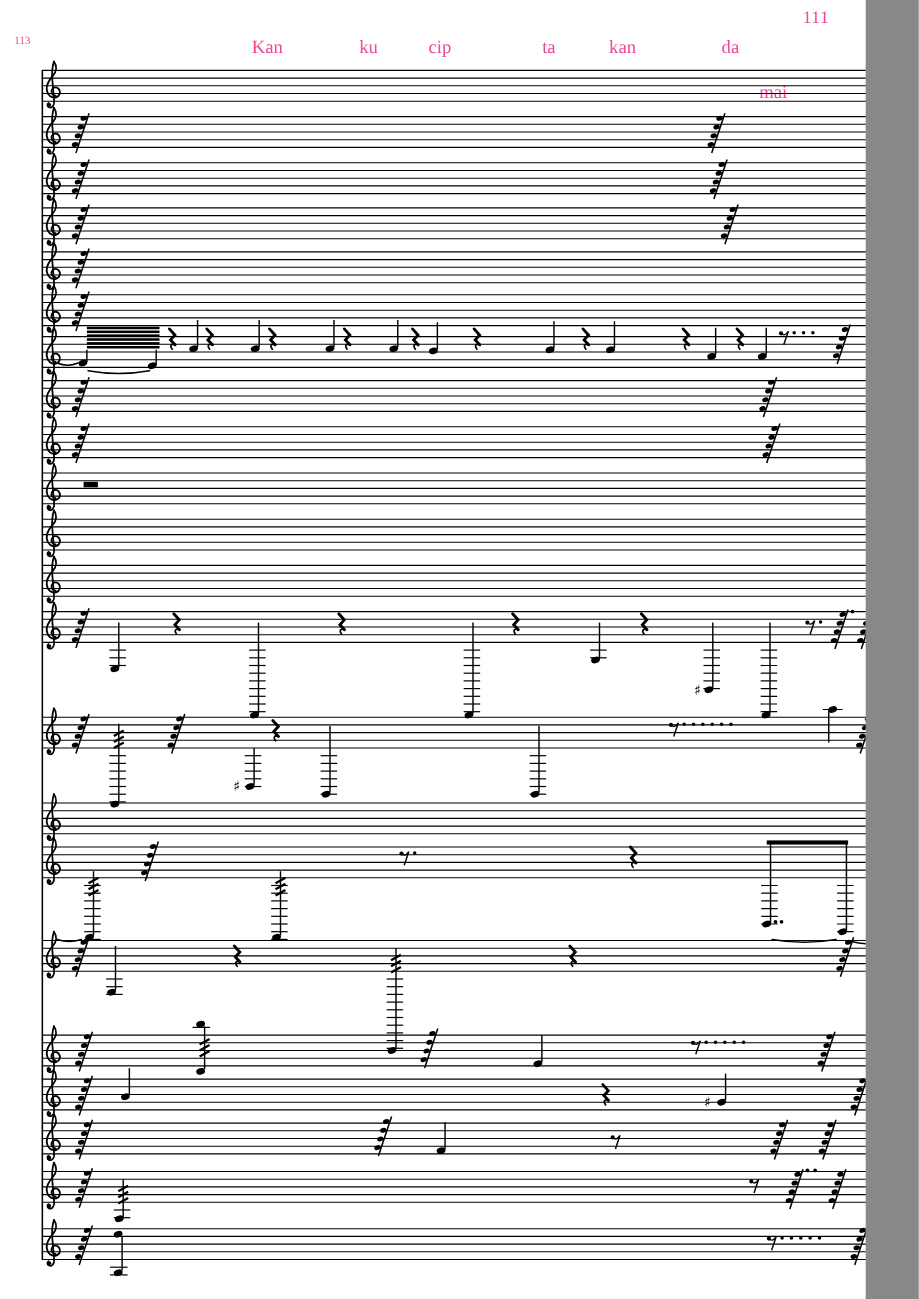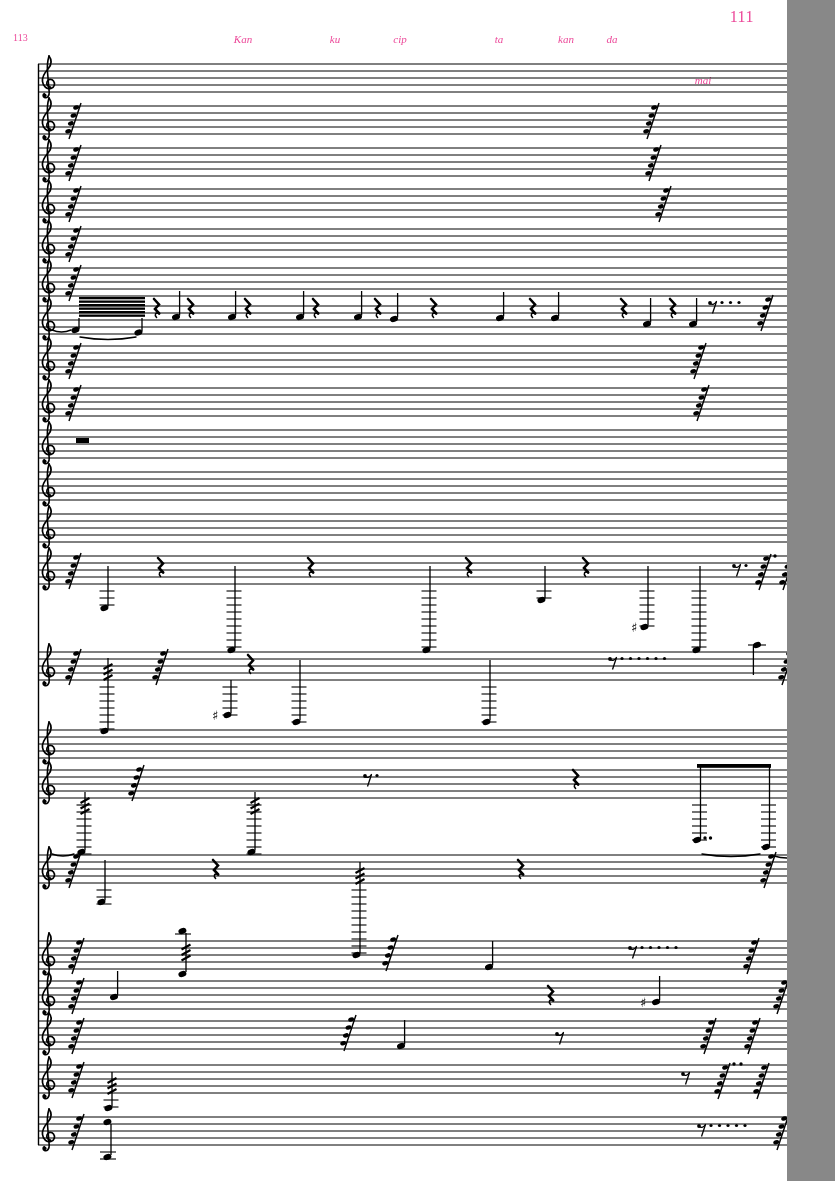--- a/index.html
+++ b/index.html
@@ -1,36 +1,36 @@
 <!DOCTYPE html>
 <html><head>
 <meta charset="utf-8">
 <style>
   html,body{margin:0;padding:0;background:#888;}
   .page{position:relative;width:787px;height:1181px;background:#ffffff;overflow:hidden;
         font-family:"Liberation Serif","DejaVu Serif",serif;color:#ec4899;}
   .page-number{position:absolute;top:8px;right:33px;font-size:16px;letter-spacing:.5px;}
   .measure-number{position:absolute;top:32px;left:13px;font-size:10px;}
   .lyrics{position:absolute;left:0;top:0;width:100%;height:0;}
-  .lyrics span{position:absolute;top:33px;transform:translateX(-50%);font-size:11px;white-space:nowrap;font-style:italic;}
+  .lyrics span{position:absolute;top:33px;transform:translateX(-50%);font-size:17px;white-space:nowrap;}
   svg.score{position:absolute;left:0;top:0;}
 </style>
 </head>
 <body>
 
 <div class="page">
   <div class="page-number">111</div>
   <div class="measure-number">113</div>
   <div class="lyrics" id="lyrics">
       <span style="left: 243px;">Kan</span>
       <span style="left: 300px; margin-left: 35px;">ku</span>
       <span style="left: 400px;">cip</span>
       <span style="left: 499px;">ta</span>
       <span style="left: 566px;">kan</span>
-      <span style="left: 612px;">da</span>
+      <span style="left: 664px;">da</span>
       <span style="left: 703px; margin-top: 41px;">mai</span>
     </div>
   <svg class="score" id="score" width="835" height="1181" viewBox="0 0 835 1181">
       <g>
         <line x1="38" y1="64" x2="794" y2="64" stroke="#000000" stroke-width="1"></line>
         <line x1="38" y1="71" x2="794" y2="71" stroke="#000000" stroke-width="1"></line>
         <line x1="38" y1="78" x2="794" y2="78" stroke="#000000" stroke-width="1"></line>
         <line x1="38" y1="85" x2="794" y2="85" stroke="#000000" stroke-width="1"></line>
         <line x1="38" y1="92" x2="794" y2="92" stroke="#000000" stroke-width="1"></line>
         <line x1="791.5" y1="63.4" x2="791.5" y2="92.6" stroke="#000000" stroke-width="1.7"></line>

